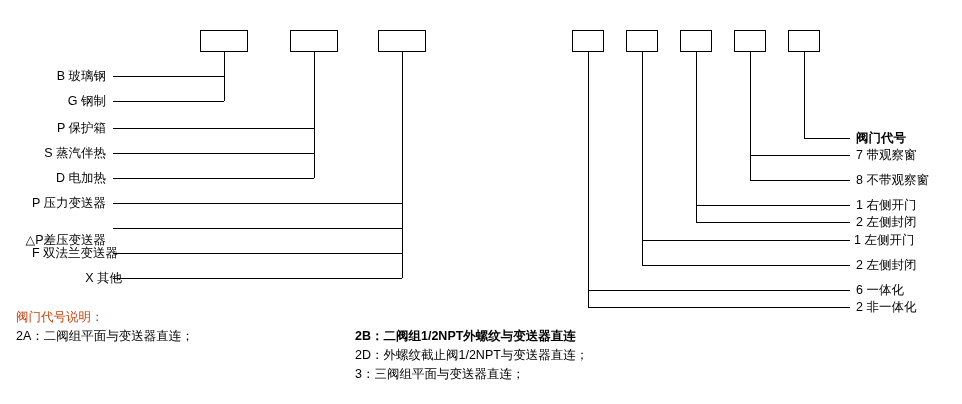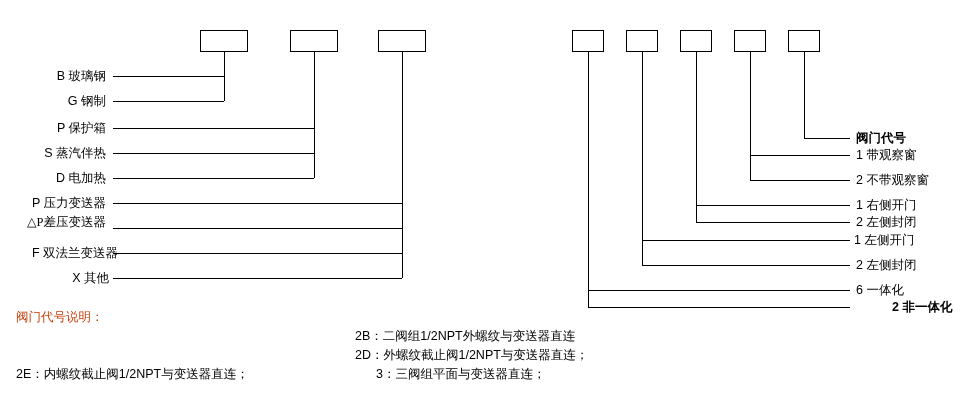--- a/index.html
+++ b/index.html
@@ -84,23 +84,23 @@
   <div class="hline" style="left:113px; top:228px; width:289px;"></div>
   <div class="hline" style="left:113px; top:253px; width:289px;"></div>
   <div class="hline" style="left:113px; top:278px; width:289px;"></div>
 
   <div class="lbl lbl-left" style="left:0px; top:69px; width:106px;">B 玻璃钢</div>
   <div class="lbl lbl-left" style="left:0px; top:94px; width:106px;">G 钢制</div>
   <div class="lbl lbl-left" style="left:0px; top:121px; width:106px;">P 保护箱</div>
   <div class="lbl lbl-left" style="left:0px; top:146px; width:106px;">S 蒸汽伴热</div>
   <div class="lbl lbl-left" style="left:0px; top:171px; width:106px;">D 电加热</div>
   <div class="lbl lbl-left" style="left:0px; top:196px; width:106px;">P 压力变送器</div>
-  <div class="lbl lbl-left" style="left:0px; top:215px; width:106px;font-family:Liberation Serif, serif;">△P差压变送器</div>
+  <div class="lbl lbl-left" style="left:0px; top:233px; width:106px;">△P差压变送器</div>
   <div class="lbl lbl-left" style="left:12px; top:246px; width:106px;">F 双法兰变送器</div>
-  <div class="lbl lbl-left" style="left:3px; top:271px; width:106px;">X 其他</div>
+  <div class="lbl lbl-left" style="left:16px; top:271px; width:106px;">X 其他</div>
 
   <div class="box" style="left:572px; top:30px; width:32px; height:22px;"></div>
   <div class="box" style="left:626px; top:30px; width:32px; height:22px;"></div>
   <div class="box" style="left:680px; top:30px; width:32px; height:22px;"></div>
   <div class="box" style="left:734px; top:30px; width:32px; height:22px;"></div>
   <div class="box" style="left:788px; top:30px; width:32px; height:22px;"></div>
 
   <div class="vline" style="left:804px; top:52px; height:86px;"></div>
   <div class="vline" style="left:750px; top:52px; height:103px;"></div>
   <div class="vline" style="left:696px; top:52px; height:153px;"></div>
@@ -116,30 +116,30 @@
   <div class="hline" style="left:642px; top:265px; width:208px;"></div>
   <div class="hline" style="left:588px; top:290px; width:262px;"></div>
   <div class="hline" style="left:588px; top:307px; width:262px;"></div>
 
   <div class="vline" style="left:750px; top:155px; height:25px;"></div>
   <div class="vline" style="left:696px; top:205px; height:17px;"></div>
   <div class="vline" style="left:642px; top:240px; height:25px;"></div>
   <div class="vline" style="left:588px; top:290px; height:17px;"></div>
 
   <div class="lbl" style="left:856px; top:131px;font-weight:bold;">阀门代号</div>
-  <div class="lbl" style="left:856px; top:148px;">1 带观察窗</div>
-  <div class="lbl" style="left:856px; top:173px;">2 不带观察窗</div>
+  <div class="lbl" style="left:856px; top:148px;">7 带观察窗</div>
+  <div class="lbl" style="left:856px; top:173px;">8 不带观察窗</div>
   <div class="lbl" style="left:856px; top:198px;">1 右侧开门</div>
   <div class="lbl" style="left:856px; top:215px;">2 左侧封闭</div>
   <div class="lbl" style="left:854px; top:233px;">1 左侧开门</div>
   <div class="lbl" style="left:856px; top:258px;">2 左侧封闭</div>
   <div class="lbl" style="left:856px; top:283px;">6 一体化</div>
-  <div class="lbl" style="left:892px; top:300px;font-weight:bold;">2 非一体化</div>
+  <div class="lbl" style="left:856px; top:300px;">2 非一体化</div>
 
   <div class="note-title" style="left:16px; top:308px;">阀门代号说明：</div>
 
-  <div class="note" style="left:16px; top:365px;">2E：内螺纹截止阀1/2NPT与变送器直连；</div>
+  <div class="note" style="left:16px; top:327px;">2A：二阀组平面与变送器直连；</div>
 
-  <div class="note" style="left:355px; top:327px;">2B：二阀组1/2NPT外螺纹与变送器直连</div>
+  <div class="note" style="left:355px; top:327px;font-weight:bold;">2B：二阀组1/2NPT外螺纹与变送器直连</div>
   <div class="note" style="left:355px; top:346px;">2D：外螺纹截止阀1/2NPT与变送器直连；</div>
-  <div class="note" style="left:355px; top:365px;margin-left:21px;">3：三阀组平面与变送器直连；</div>
+  <div class="note" style="left:355px; top:365px;">3：三阀组平面与变送器直连；</div>
 
 </div>
 
 </body></html>

